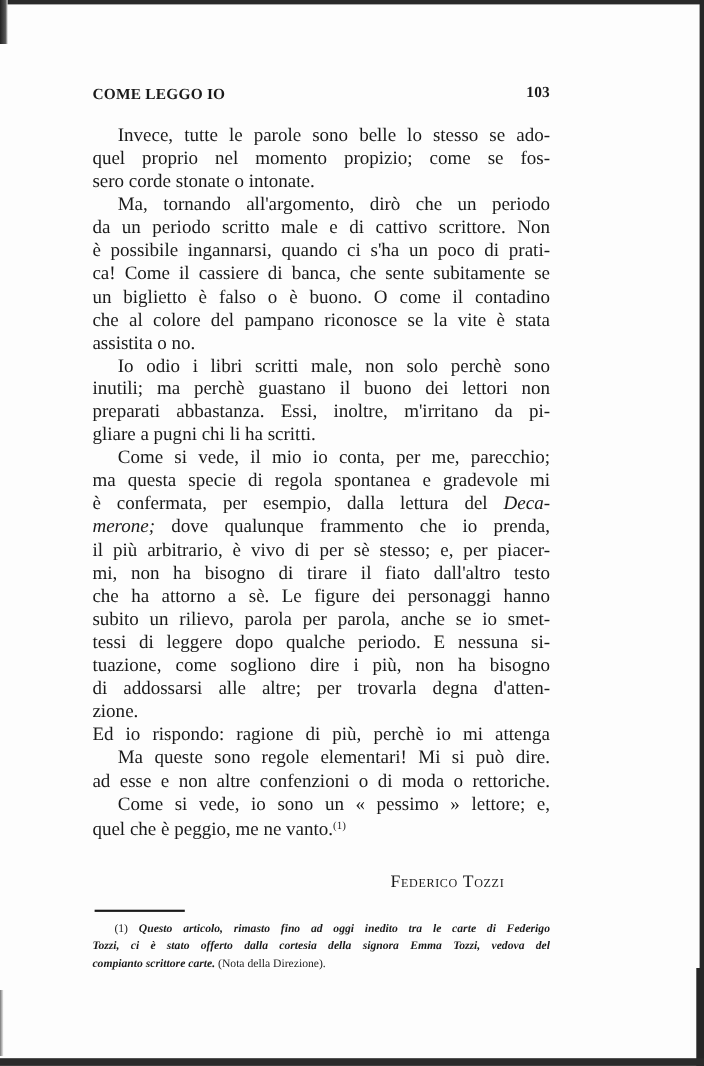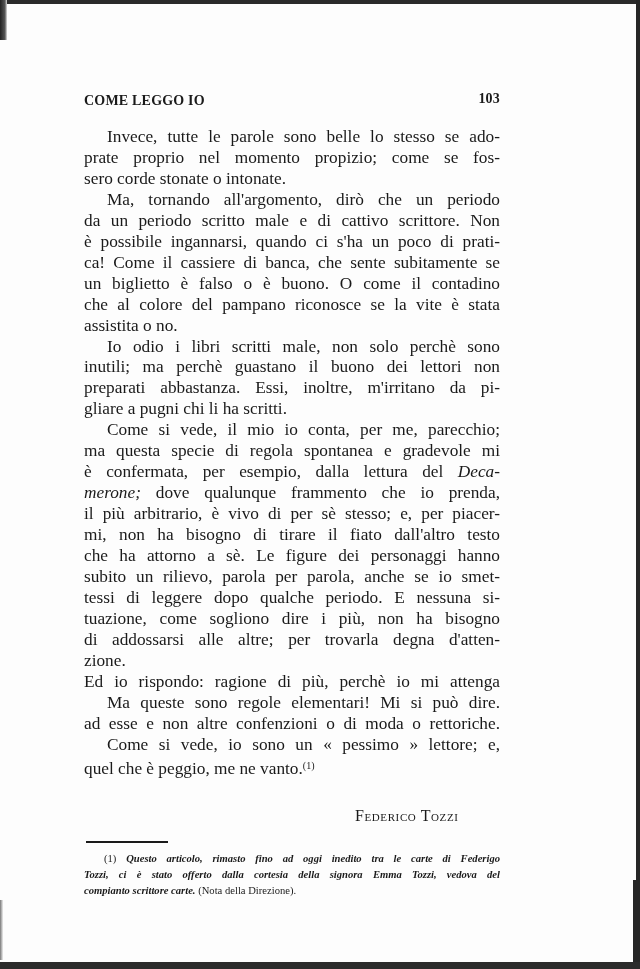--- a/index.html
+++ b/index.html
@@ -9,21 +9,21 @@
       font-family: "Liberation Serif", "DejaVu Serif", serif;
       color: #1a1a1a;
     }
     .edge-top { position: absolute; left: 0; top: 0; width: 640px; height: 4px; background: #2a2a2a; }
     .edge-left { position: absolute; left: 0; top: 0; width: 7px; height: 40px; background: linear-gradient(to right, #222 0, #555 70%, #ddd 100%); }
     .edge-left-low { position: absolute; left: 0; top: 900px; width: 3px; height: 60px; background: linear-gradient(to right, #777, #eee); }
     .edge-right { position: absolute; left: 636px; top: 0; width: 4px; height: 969px; background: #262626; }
     .edge-right-low { position: absolute; left: 633px; top: 880px; width: 7px; height: 89px; background: #262626; }
     .edge-bottom { position: absolute; left: 0; top: 962px; width: 640px; height: 7px; background: #2b2b2b; }
 
-    .page { position: absolute; left: 84px; top: 91px; width: 416px; }
+    .page { position: absolute; left: 84px; top: 77px; width: 416px; }
     .running-head {
       position: relative; height: 20px;
       font-size: 14px; font-weight: bold; letter-spacing: 0.2px;
     }
     .running-head .title { position: absolute; left: 0; top: 2px; }
     .running-head .folio { position: absolute; right: 0; top: 0; }
 
     .body-text {
       position: absolute; left: 0; top: 36px; width: 416px;
       font-size: 17.3px; line-height: 20.95px;
@@ -65,21 +65,21 @@
 
   <div class="running-head">
     <span class="title">COME LEGGO IO</span>
     <span class="folio">103</span>
   </div>
 
   <div class="body-text">
 
     <p class="para">
       <span class="line indent">Invece, tutte le parole sono belle lo stesso se ado-</span>
-      <span class="line">prate proprio nel momento propizio; come se fos-</span>
+      <span class="line">quel proprio nel momento propizio; come se fos-</span>
       <span class="line last">sero corde stonate o intonate.</span>
     </p>
 
     <p class="para">
       <span class="line indent">Ma, tornando all'argomento, dirò che un periodo</span>
       <span class="line">da un periodo scritto male e di cattivo scrittore. Non</span>
       <span class="line">è possibile ingannarsi, quando ci s'ha un poco di prati-</span>
       <span class="line">ca! Come il cassiere di banca, che sente subitamente se</span>
       <span class="line">un biglietto è falso o è buono. O come il contadino</span>
       <span class="line">che al colore del pampano riconosce se la vite è stata</span>

